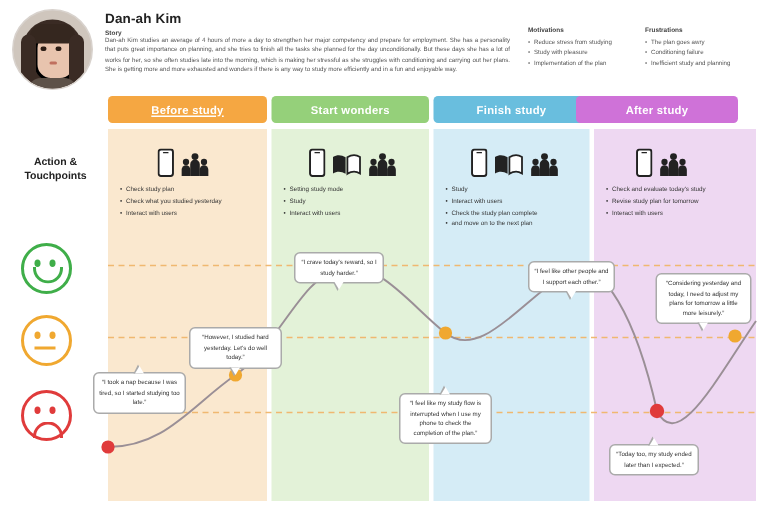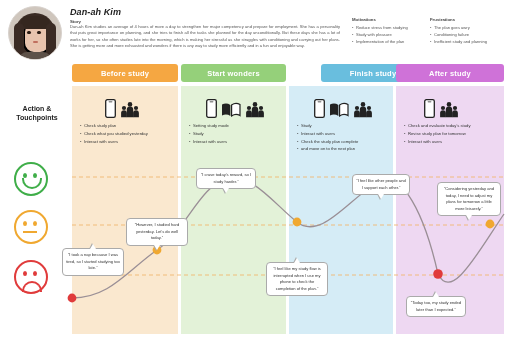--- a/index.html
+++ b/index.html
@@ -11,39 +11,39 @@
   #avatar .hairback{position:absolute;left:6px;top:6px;width:40px;height:46px;border-radius:20px 20px 16px 16px;background:#3a2b24;}
   #avatar .face{position:absolute;left:14px;top:13px;width:24px;height:30px;border-radius:12px 12px 11px 11px;background:#e8c4ae;}
   #avatar .fringe{position:absolute;left:11px;top:9px;width:30px;height:13px;border-radius:15px 15px 8px 8px;background:#35271f;}
   #avatar .eyeL,#avatar .eyeR{position:absolute;top:24px;width:4px;height:2.5px;border-radius:2px;background:#2b1c14;}
   #avatar .eyeL{left:18px;}#avatar .eyeR{left:28px;}
   #avatar .mouth{position:absolute;left:24px;top:34px;width:5px;height:2px;border-radius:2px;background:#c0705f;}
   #avatar .hairL{position:absolute;left:5px;top:16px;width:10px;height:36px;border-radius:6px;background:#3a2b24;}
   #avatar .hairR{position:absolute;left:37px;top:16px;width:10px;height:36px;border-radius:6px;background:#3a2b24;}
   #avatar .body{position:absolute;left:10px;top:45px;width:32px;height:10px;border-radius:8px 8px 0 0;background:#5d5148;}
 
-  #pname{position:absolute;left:70px;top:7px;font-size:9px;font-weight:bold;color:#222;letter-spacing:.1px;font-style:italic;}
+  #pname{position:absolute;left:70px;top:7px;font-size:9px;font-weight:bold;color:#222;letter-spacing:.1px;}
   #pquote{position:absolute;left:133px;top:8px;font-size:7.5px;color:#333;}
   #storyhead{position:absolute;left:70px;top:19px;font-size:4.3px;font-weight:bold;color:#444;}
   #storybody{position:absolute;left:70px;top:24px;width:270px;font-size:4.1px;line-height:1.55;color:#555;text-align:justify;}
 
   .mfcol{position:absolute;top:17px;}
   #mot{left:352px;width:70px;}
   #fru{left:430px;width:74px;}
   .mftitle{font-size:4.3px;font-weight:bold;color:#444;margin-bottom:2px;}
   .mflist{list-style:none;margin:0;padding:0;}
   .mflist li{font-size:4.1px;line-height:1.75;color:#555;padding-left:4px;position:relative;}
   .mflist li:before{content:"\2022";position:absolute;left:0;top:0;}
 
   
   .phase-head{position:absolute;top:64px;height:18px;border-radius:3px;color:#fff;font-size:7.5px;font-weight:bold;display:flex;align-items:center;justify-content:center;letter-spacing:.2px;}
-  #ph0{left:72px;width:106px;background:#f5a742;}
+  #ph0{left:72px;width:106px;background:#f5a742;text-decoration:underline;}
   #ph1{left:181px;width:105px;background:#95d07a;}
-  #ph2{left:289px;width:104px;background:#69bede;margin-left:32px;}
-  #ph3{left:396px;width:108px;background:#cf72d8;}
+  #ph2{left:289px;width:104px;background:#69bede;}
+  #ph3{left:384px;width:108px;background:#cf72d8;}
 
   
   .col{position:absolute;top:86px;height:248px;}
   #c0{left:72px;width:106px;background:#fae8cf;}
   #c1{left:181px;width:105px;background:#e3f2d8;}
   #c2{left:289px;width:104px;background:#d5ecf6;}
   #c3{left:396px;width:108px;background:#eed8f2;}
 
   
   #atlabel{position:absolute;left:6px;top:104px;width:62px;text-align:center;font-size:7px;font-weight:bold;color:#222;line-height:1.35;}

